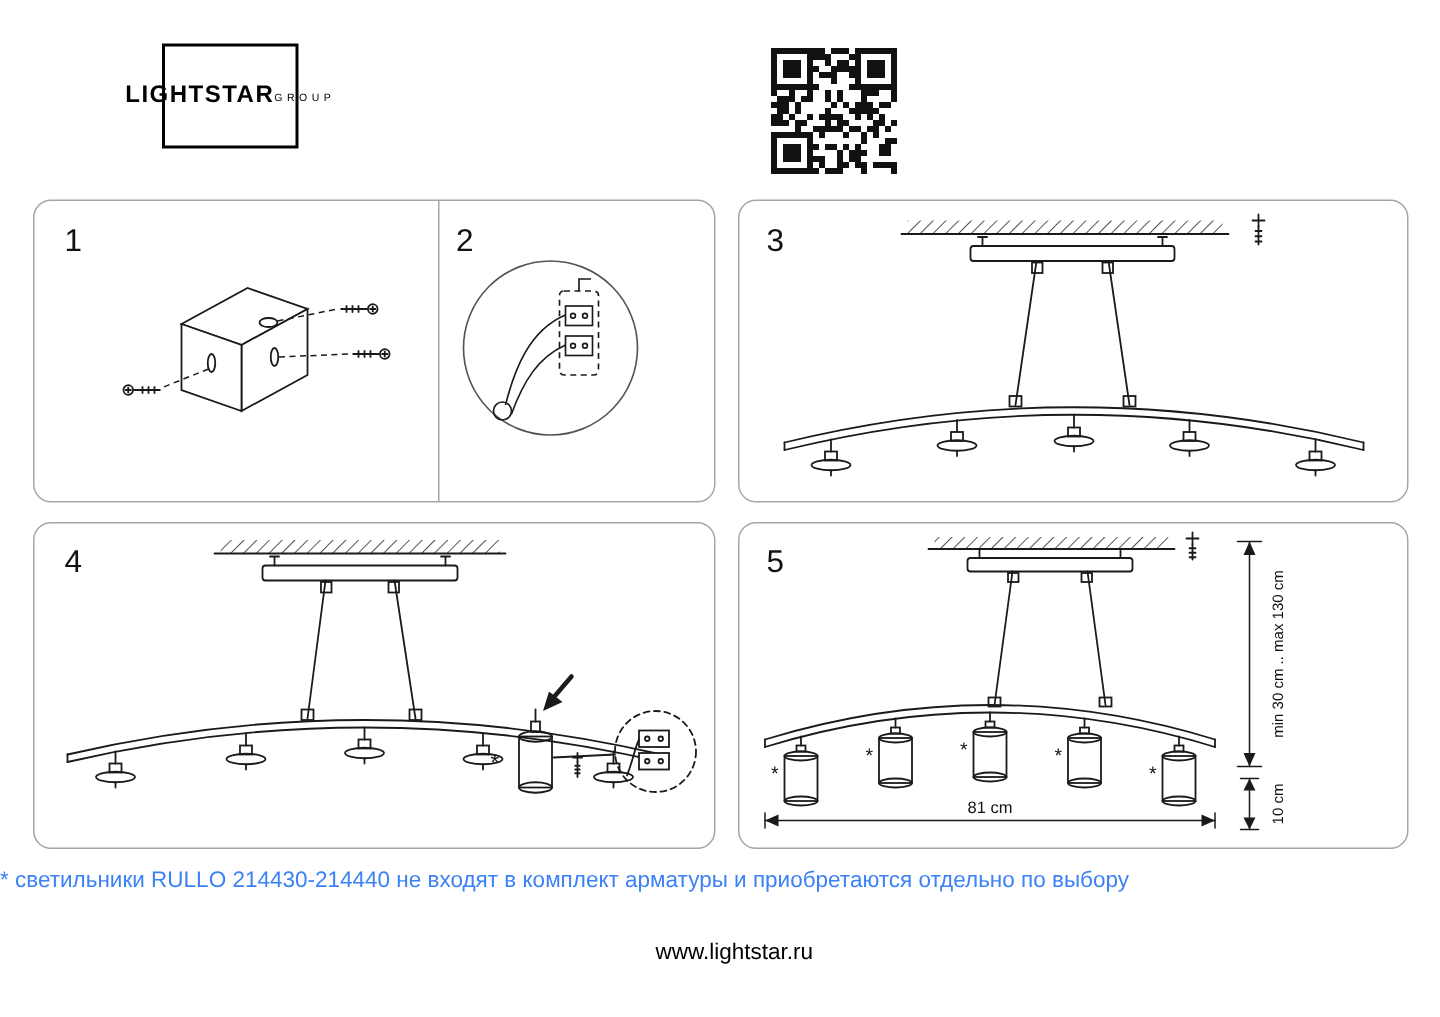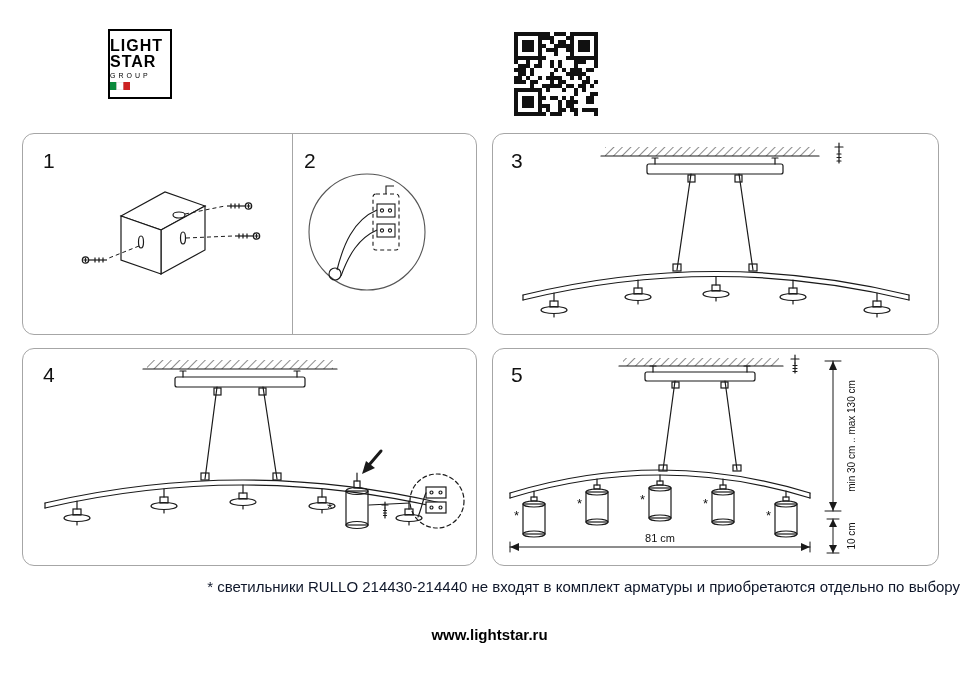--- a/index.html
+++ b/index.html
@@ -1,43 +1,43 @@
 <!DOCTYPE html>
 <html><head>
 <meta charset="utf-8">
 <style>
   html,body{margin:0;padding:0;background:#e8e8e8;}
   .page{position:relative;width:960px;height:678px;background:#ffffff;
         font-family:"Liberation Sans",sans-serif;color:#000;overflow:hidden;margin:0 auto;}
 
   
-  .logo-box{position:absolute;left:108px;top:29px;width:64px;height:70px;border:2px solid #000;
-            display:flex;flex-direction:column;justify-content:center;box-sizing:border-box;}
+  .logo-box{position:absolute;left:108px;top:29px;width:91px;height:70px;border:2px solid #000;
+            display:flex;flex-direction:row;align-items:center;justify-content:center;box-sizing:border-box;}
   .logo-line{font-weight:bold;font-size:16px;line-height:16px;letter-spacing:1px;}
   .logo-group{font-size:7px;letter-spacing:3px;margin-top:2px;}
   .logo-flag{margin-top:3px;}
 
   .title{position:absolute;left:190px;top:40px;font-size:19px;font-weight:bold;line-height:27px;}
 
   .qr{position:absolute;left:514px;top:32px;}
 
   .series-block{position:absolute;right:170px;top:46px;text-align:right;}
   .series{font-size:15px;font-weight:bold;}
   .article{font-size:16px;font-weight:bold;margin-top:13px;}
 
   
   .panel{position:absolute;border:1px solid #a6a6a6;border-radius:12px;box-sizing:border-box;background:#fff;}
   .panel-divider{position:absolute;left:269px;top:0;bottom:0;width:1px;background:#a6a6a6;}
   .step-num{position:absolute;font-size:21px;color:#111;}
 
   .draw{position:absolute;}
   svg text{font-family:"Liberation Sans",sans-serif;fill:#111;stroke:none;}
 
-  .footnote{position:absolute;left:0;right:0;top:578px;text-align:right;font-size:15px;color:#0f172a;}
-  .website{position:absolute;left:0;right:0;top:626px;text-align:center;font-size:15px;font-weight:bold;margin-left:19px;}
+  .footnote{position:absolute;left:0;right:0;top:578px;text-align:left;font-size:15px;color:#3b82f6;}
+  .website{position:absolute;left:0;right:0;top:626px;text-align:center;font-size:15px;font-weight:normal;margin-left:19px;}
 </style>
 </head>
 <body>
 
 <div class="page">
 
   <div class="logo-box">
     <div class="logo-line">LIGHT</div>
     <div class="logo-line">STAR</div>
     <div class="logo-group">GROUP</div>

